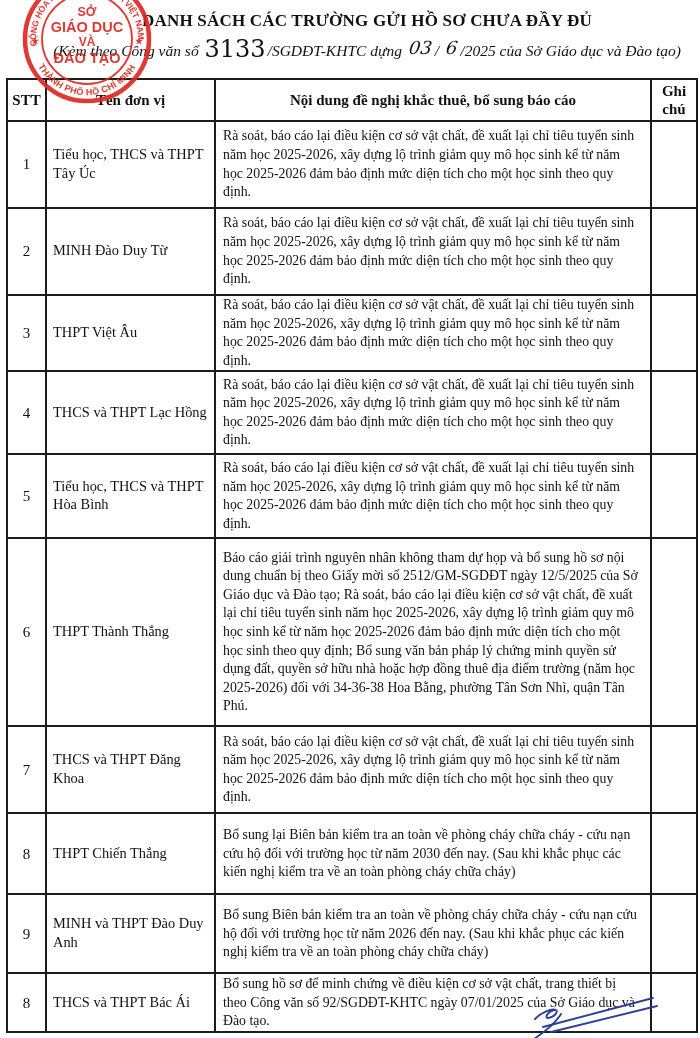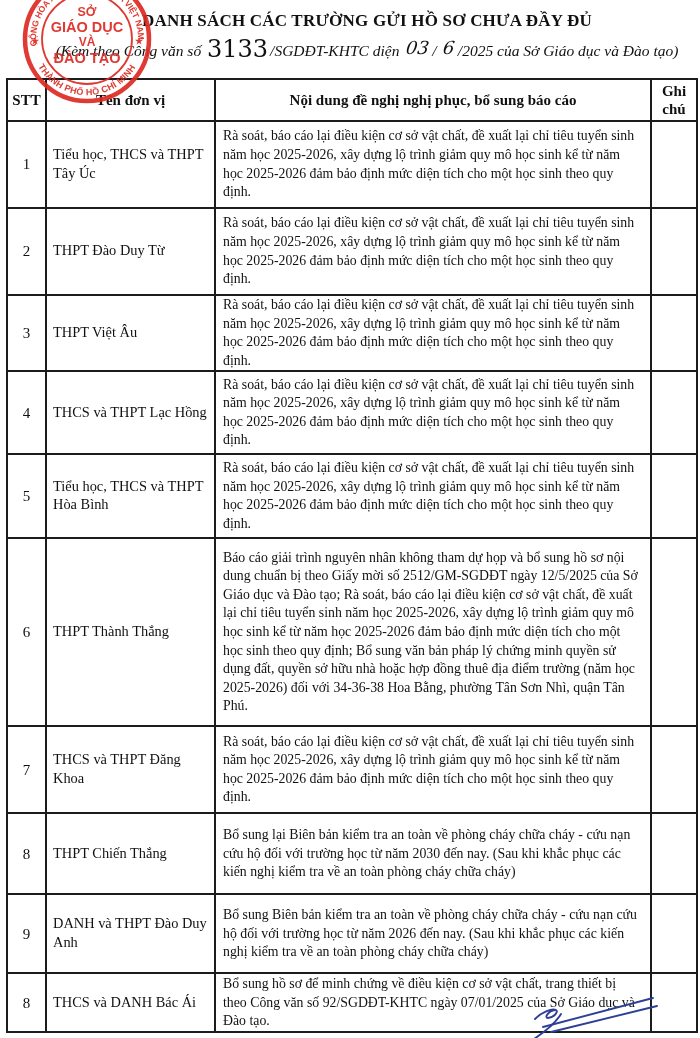--- a/index.html
+++ b/index.html
@@ -38,50 +38,50 @@
   .stamp text{font-family:"Liberation Sans",sans-serif;font-weight:bold;}
   
   .signature{position:absolute;left:505px;top:986px;width:195px;height:52px;z-index:6;}
 </style>
 </head>
 <body>
 
 <div class="doc-header">
   <div class="doc-title">DANH SÁCH CÁC TRƯỜNG GỬI HỒ SƠ CHƯA ĐẦY ĐỦ</div>
   <div class="doc-subtitle"><span>(Kèm theo Công văn số</span>
-    <span class="hand-big">3133</span><span>/SGDĐT-KHTC diện</span>
+    <span class="hand-big">3133</span><span>/SGDĐT-KHTC dựng</span>
     <span class="hand">03</span><span>/</span>
     <span class="hand">6</span><span>/2025 của Sở Giáo dục và Đào tạo)</span></div>
 </div>
 
 <table class="doc-table">
   <colgroup>
     <col class="c-stt">
       <col class="c-unit">
       <col class="c-content">
       <col class="c-note">
   </colgroup>
   <thead>
     <tr style="height:35px;padding-left:44px;">
       <th>STT</th>
       <th>Tên đơn vị</th>
-      <th>Nội dung đề nghị nghị phục, bổ sung báo cáo</th>
+      <th>Nội dung đề nghị khắc thuê, bổ sung báo cáo</th>
       <th>Ghi chú</th>
     </tr>
   </thead>
   <tbody>
     <tr style="height:87px;">
       <td class="cell-stt">1</td>
       <td class="cell-unit">Tiểu học, THCS và THPT Tây Úc</td>
       <td class="cell-content">Rà soát, báo cáo lại điều kiện cơ sở vật chất, đề xuất lại chỉ tiêu tuyển sinh năm học 2025-2026, xây dựng lộ trình giảm quy mô học sinh kể từ năm học 2025-2026 đảm bảo định mức diện tích cho một học sinh theo quy định.</td>
       <td class="cell-note"></td>
     </tr>
     <tr style="height:87px;">
       <td class="cell-stt">2</td>
-      <td class="cell-unit">THPT Đào Duy Từ</td>
+      <td class="cell-unit">MINH Đào Duy Từ</td>
       <td class="cell-content">Rà soát, báo cáo lại điều kiện cơ sở vật chất, đề xuất lại chỉ tiêu tuyển sinh năm học 2025-2026, xây dựng lộ trình giảm quy mô học sinh kể từ năm học 2025-2026 đảm bảo định mức diện tích cho một học sinh theo quy định.</td>
       <td class="cell-note"></td>
     </tr>
     <tr style="height:76px;">
       <td class="cell-stt">3</td>
       <td class="cell-unit">THPT Việt Âu</td>
       <td class="cell-content">Rà soát, báo cáo lại điều kiện cơ sở vật chất, đề xuất lại chỉ tiêu tuyển sinh năm học 2025-2026, xây dựng lộ trình giảm quy mô học sinh kể từ năm học 2025-2026 đảm bảo định mức diện tích cho một học sinh theo quy định.</td>
       <td class="cell-note"></td>
     </tr>
     <tr style="height:83px;">
@@ -109,27 +109,27 @@
       <td class="cell-note"></td>
     </tr>
     <tr style="height:81px;">
       <td class="cell-stt">8</td>
       <td class="cell-unit">THPT Chiến Thắng</td>
       <td class="cell-content">Bổ sung lại Biên bản kiểm tra an toàn về phòng cháy chữa cháy - cứu nạn cứu hộ đối với trường học từ năm 2030 đến nay. (Sau khi khắc phục các kiến nghị kiểm tra về an toàn phòng cháy chữa cháy)</td>
       <td class="cell-note"></td>
     </tr>
     <tr style="height:79px;">
       <td class="cell-stt">9</td>
-      <td class="cell-unit">DANH và THPT Đào Duy Anh</td>
+      <td class="cell-unit">MINH và THPT Đào Duy Anh</td>
       <td class="cell-content">Bổ sung Biên bản kiểm tra an toàn về phòng cháy chữa cháy - cứu nạn cứu hộ đối với trường học từ năm 2026 đến nay. (Sau khi khắc phục các kiến nghị kiểm tra về an toàn phòng cháy chữa cháy)</td>
       <td class="cell-note"></td>
     </tr>
     <tr style="height:59px;">
       <td class="cell-stt">8</td>
-      <td class="cell-unit">THCS và DANH Bác Ái</td>
+      <td class="cell-unit">THCS và THPT Bác Ái</td>
       <td class="cell-content">Bổ sung hồ sơ để minh chứng về điều kiện cơ sở vật chất, trang thiết bị theo Công văn số 92/SGDĐT-KHTC ngày 07/01/2025 của Sở Giáo dục và Đào tạo.</td>
       <td class="cell-note"></td>
     </tr>
   </tbody>
 </table>
 
 <svg class="stamp" viewBox="0 0 134 134">
   <g stroke="#dd2a22" fill="none">
     <circle cx="67" cy="67" r="62" stroke-width="4.5"></circle>
     <circle cx="67" cy="67" r="45" stroke-width="1.8"></circle>

